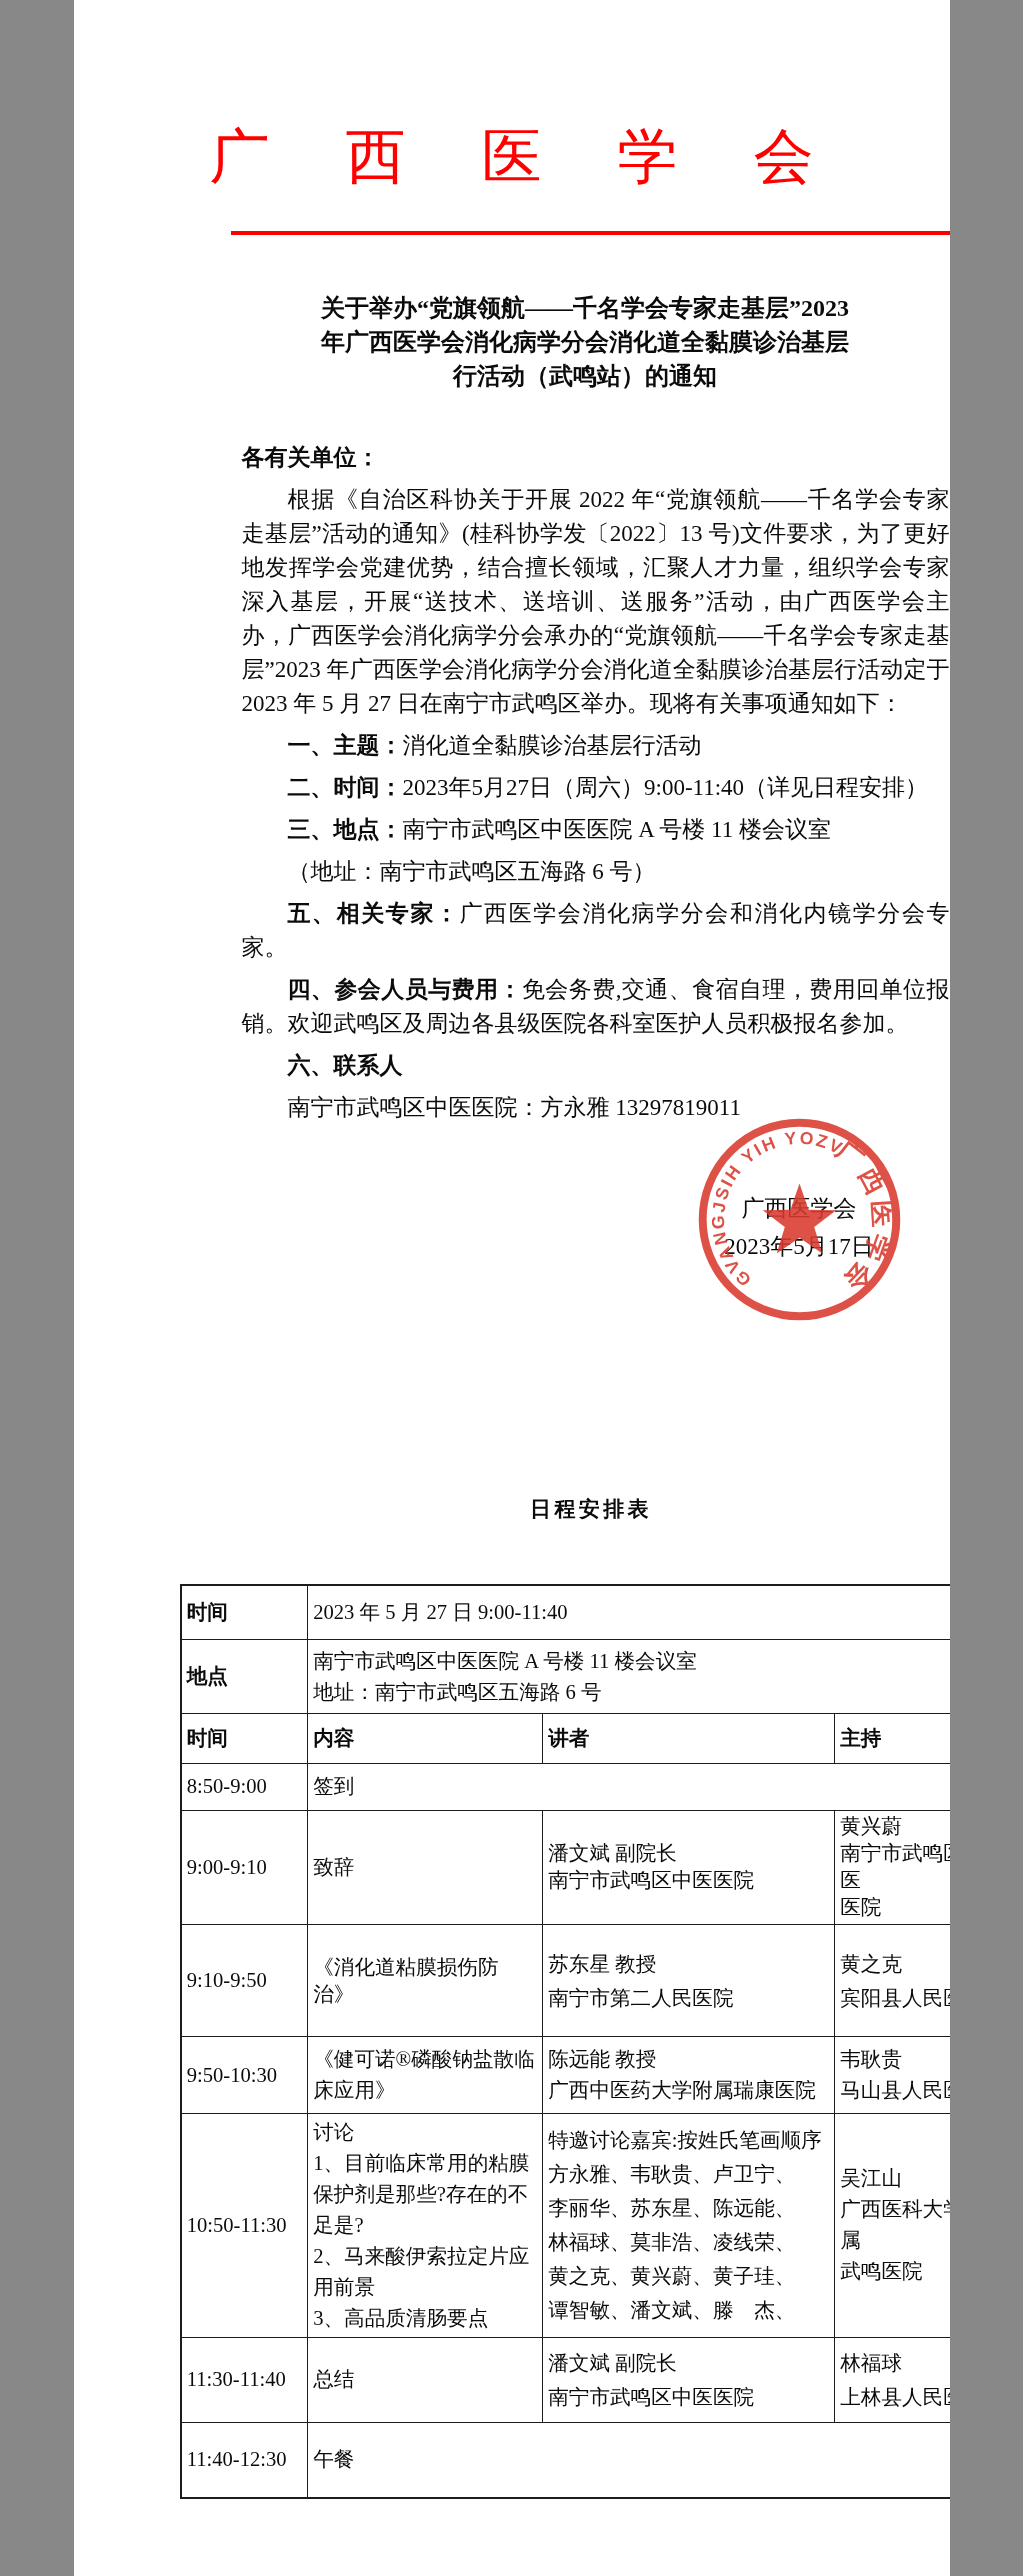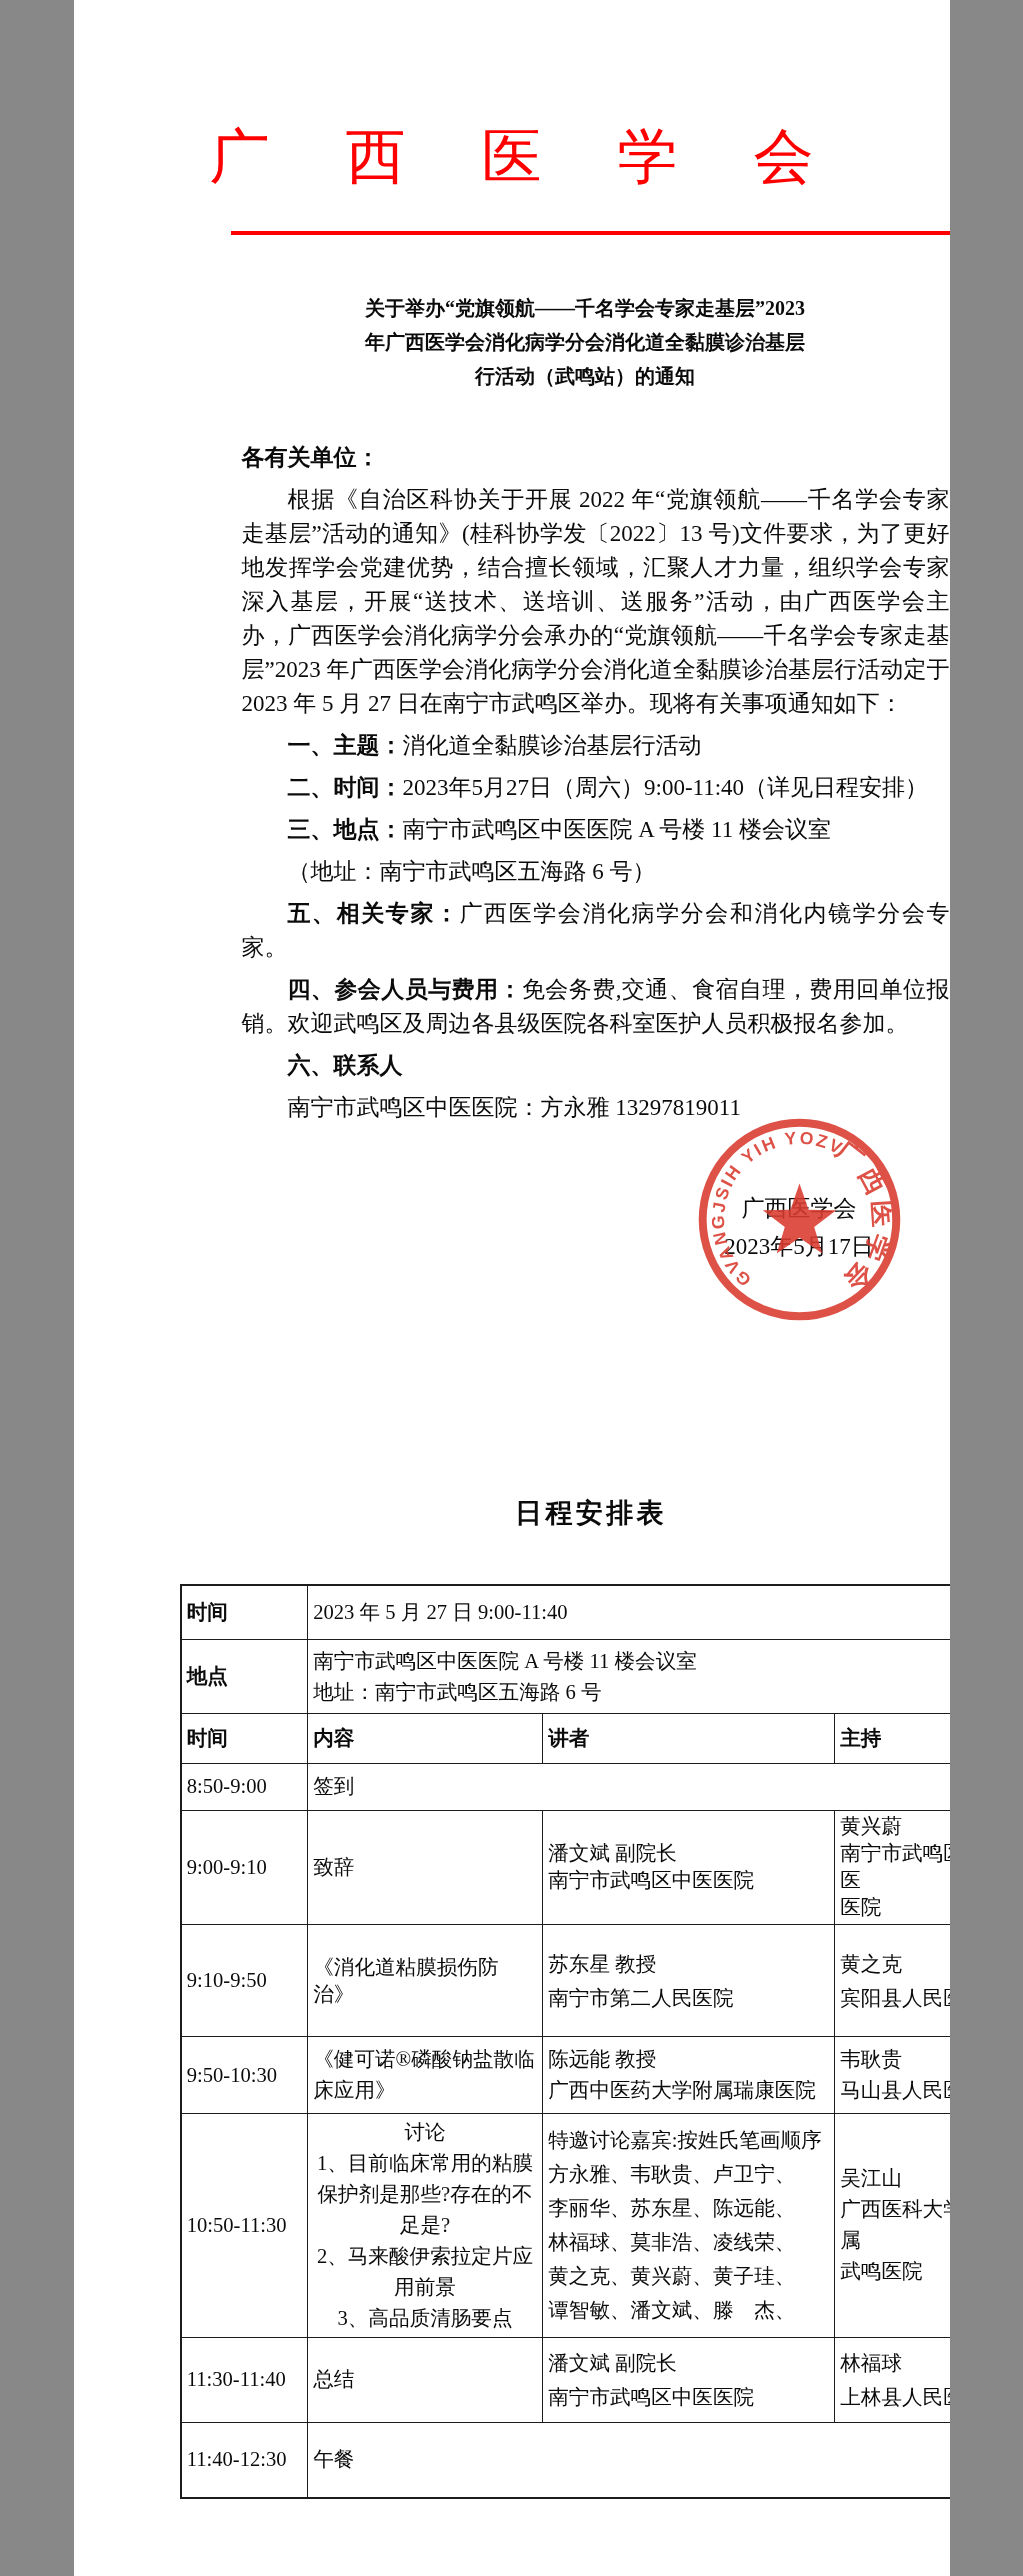--- a/index.html
+++ b/index.html
@@ -11,50 +11,50 @@
   
   .letterhead{position:absolute;top:120px;left:0;width:100%;text-align:center;}
   .letterhead .org{
     font-size:60px;line-height:74px;color:#fe0000;font-weight:400;
     letter-spacing:76px;text-indent:76px;white-space:nowrap;
   }
   .red-divider{position:absolute;top:231px;left:157px;width:725px;height:4.3px;background:#fe0000;}
   
   .doc-title{
     position:absolute;top:291px;left:103px;width:817px;text-align:center;
-    font-size:20px;line-height:34px;font-weight:700;white-space:pre-line;
+    font-size:24px;line-height:34px;font-weight:700;white-space:pre-line;
   }
   
   .doc-body{position:absolute;top:433px;left:160px;width:724px;font-size:23px;line-height:34px;}
   .doc-body p{margin:8px;}
   .salutation{font-weight:700;}
   .para{text-indent:2em;text-align:justify;}
   .item{text-indent:2em;text-align:justify;}
   .item .b{font-weight:700;}
   .contact{text-indent:2em;}
   
   .sign-block{position:absolute;top:1190px;left:618px;width:215px;text-align:center;
     font-size:23px;line-height:38px;}
   .seal{position:absolute;top:1113px;left:619px;width:213px;height:213px;opacity:.88;}
   
   .schedule-heading{position:absolute;top:1495px;left:106px;width:823px;text-align:center;
-    font-size:27px;font-weight:700;letter-spacing:3.4px;}
+    font-size:21px;font-weight:700;letter-spacing:3.4px;}
   table.schedule{
     position:absolute;top:1584px;left:106px;width:823px;
     border-collapse:collapse;table-layout:fixed;
     font-size:20.6px;line-height:27px;color:#0b0b0b;
   }
   table.schedule td{
     border:1.7px solid #1c1c1c;vertical-align:middle;
     padding:2.6px 5.2px;overflow:hidden;
   }
   table.schedule{border:2.6px solid #1c1c1c;}
   .bold{font-weight:700;}
   .pre{white-space:pre-line;}
-  .left{text-align:center;}
+  .left{text-align:left;}
   .lh36{line-height:31px;}
   .lh40{line-height:34px;}
   tr.r-date td{height:48px;}
   tr.r-venue td{height:68px;}
   tr.r-head td{height:43px;}
   tr.r-signin td{height:41px;}
   tr.r-0900 td{height:78px;}
   tr.r-0910 td{height:106px;}
   tr.r-0950 td{height:71px;}
   tr.r-tea td{height:77px;}

